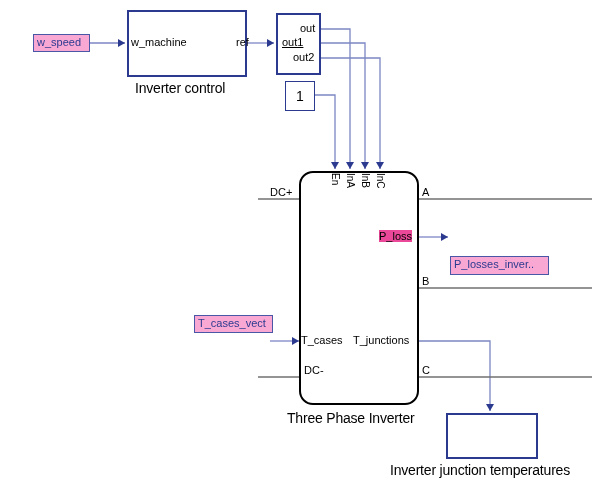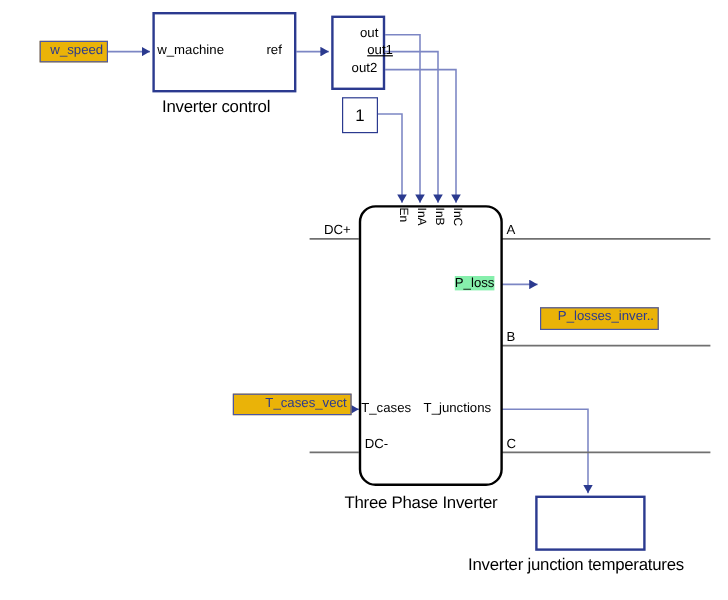--- a/index.html
+++ b/index.html
@@ -2,23 +2,23 @@
 <html><head>
 <meta charset="utf-8">
 <style>
   html, body { margin: 0; padding: 0; background: #ffffff; }
   body { width: 607px; height: 500px; position: relative; overflow: hidden;
          font-family: "Liberation Sans", sans-serif; }
   #canvas { position: absolute; left: 0; top: 0; width: 607px; height: 500px; }
   .lbl { position: absolute; font-family: "Liberation Sans", sans-serif; color: #000; white-space: nowrap; }
   .sm { font-size: 11px; }
   .cap { font-size: 14px; letter-spacing: -0.2px; }
-  .tag { position: absolute; border: 1px solid #4a56a6; background: #eab308; color: #2b3a8f;
+  .tag { position: absolute; border: 1px solid #4a56a6; background: #f9a8d4; color: #2b3a8f;
          font-size: 11px; line-height: 15px; padding: 0 3px; box-sizing: border-box; white-space: nowrap;
-         font-family: "Liberation Sans", sans-serif; text-align: right; }
+         font-family: "Liberation Sans", sans-serif; }
   .blk { position: absolute; border: 2px solid #2b3a8f; background: #fff; box-sizing: border-box; }
   .const { position: absolute; border: 1px solid #2b3a8f; background: #fff; box-sizing: border-box;
            font-size: 14px; text-align: center; line-height: 28px; color:#000; }
   .inv { position: absolute; border: 2.5px solid #000; border-radius: 14px; background: #fff; box-sizing: border-box; }
   .vport { position: absolute; font-size: 10px; transform: rotate(90deg); transform-origin: left top; white-space: nowrap; }
 </style>
 </head>
 <body>
 
 <svg id="canvas" width="607" height="500" viewBox="0 0 607 500">
@@ -59,44 +59,44 @@
     <path d="M366,272 L392,272"></path>
     <path d="M379,272 L366,302 L392,302 Z"></path>
   </g>
   <path d="M352,325 L344,330 L350,322 z" fill="#000" stroke="#000" stroke-width="2"></path>
 </svg>
 
 <div class="tag" style="left:33px; top:34px; width:57px; height:18px;">w_speed</div>
 
 <div class="blk" style="left:127px; top:10px; width:120px; height:67px;"></div>
 <span class="lbl sm" style="left:131px; top:36px;">w_machine</span>
-<span class="lbl sm" style="left:222px; top:36px;">ref</span>
+<span class="lbl sm" style="left:236px; top:36px;">ref</span>
 <span class="lbl cap" style="left:135px; top:80px;">Inverter control</span>
 
 <div class="blk" style="left:276px; top:13px; width:45px; height:62px;"></div>
 <span class="lbl sm" style="left:300px; top:22px;">out</span>
-<span class="lbl sm" style="left:306px; top:36px;text-decoration:underline;">out1</span>
+<span class="lbl sm" style="left:282px; top:36px;text-decoration:underline;">out1</span>
 <span class="lbl sm" style="left:293px; top:51px;">out2</span>
 
 <div class="const" style="left:285px; top:81px; width:30px; height:30px;">1</div>
 
 <div class="inv" style="left:299px; top:171px; width:120px; height:234px;"></div>
 <span class="vport" style="left:341px; top:173px;">En</span>
 <span class="vport" style="left:356px; top:173px;">InA</span>
 <span class="vport" style="left:371px; top:173px;">InB</span>
 <span class="vport" style="left:386px; top:173px;">InC</span>
 
 <span class="lbl sm" style="left:270px; top:186px;">DC+</span>
 <span class="lbl sm" style="left:272px; top:364px;margin-left:32px;">DC-</span>
 <span class="lbl sm" style="left:301px; top:334px;">T_cases</span>
 <span class="lbl sm" style="left:422px; top:186px;">A</span>
 <span class="lbl sm" style="left:422px; top:275px;">B</span>
 <span class="lbl sm" style="left:422px; top:364px;">C</span>
-<span class="lbl sm" style="left:379px; top:230px; background:#86efac;">P_loss</span>
+<span class="lbl sm" style="left:379px; top:230px; background:#ec4899;">P_loss</span>
 <span class="lbl sm" style="left:353px; top:334px;">T_junctions</span>
 <span class="lbl cap" style="left:287px; top:410px;">Three Phase Inverter</span>
 
 <div class="tag" style="left:450px; top:228px; width:99px; height:19px;margin-top:28px;">P_losses_inver..</div>
 
-<div class="tag" style="left:194px; top:328px; width:99px; height:18px;">T_cases_vect</div>
+<div class="tag" style="left:194px; top:315px; width:79px; height:18px;">T_cases_vect</div>
 
 <div class="blk" style="left:446px; top:413px; width:92px; height:46px;"></div>
 <span class="lbl cap" style="left:390px; top:462px;text-align:right;">Inverter junction temperatures</span>
 
 </body></html>

